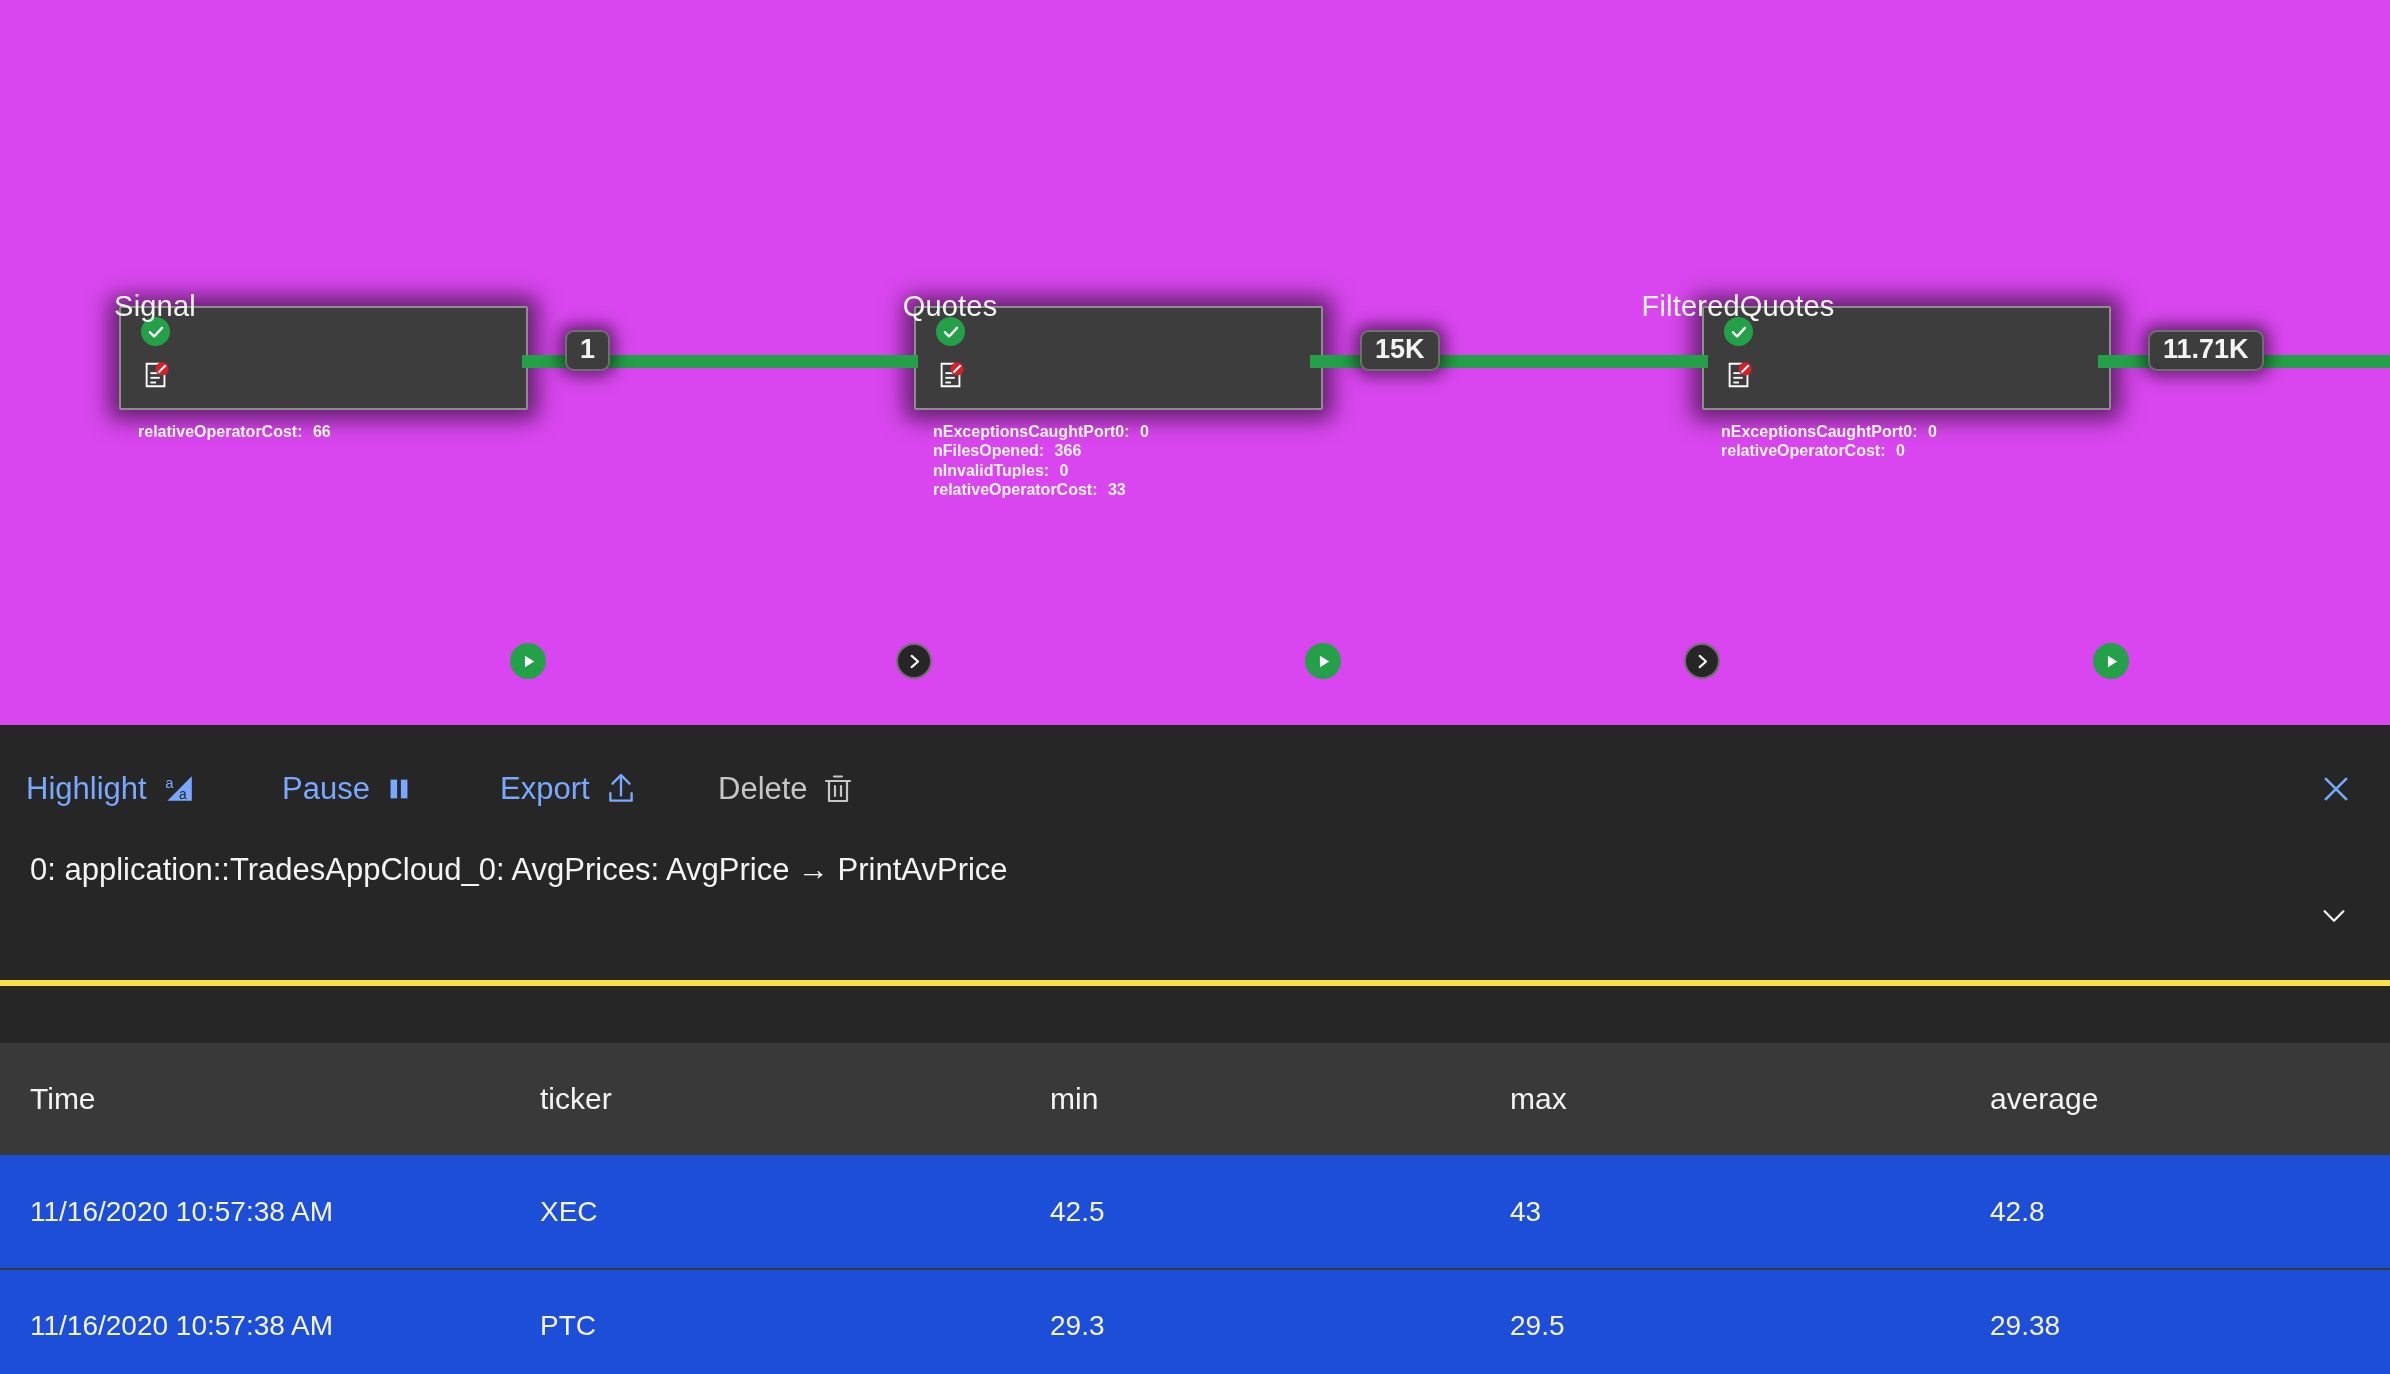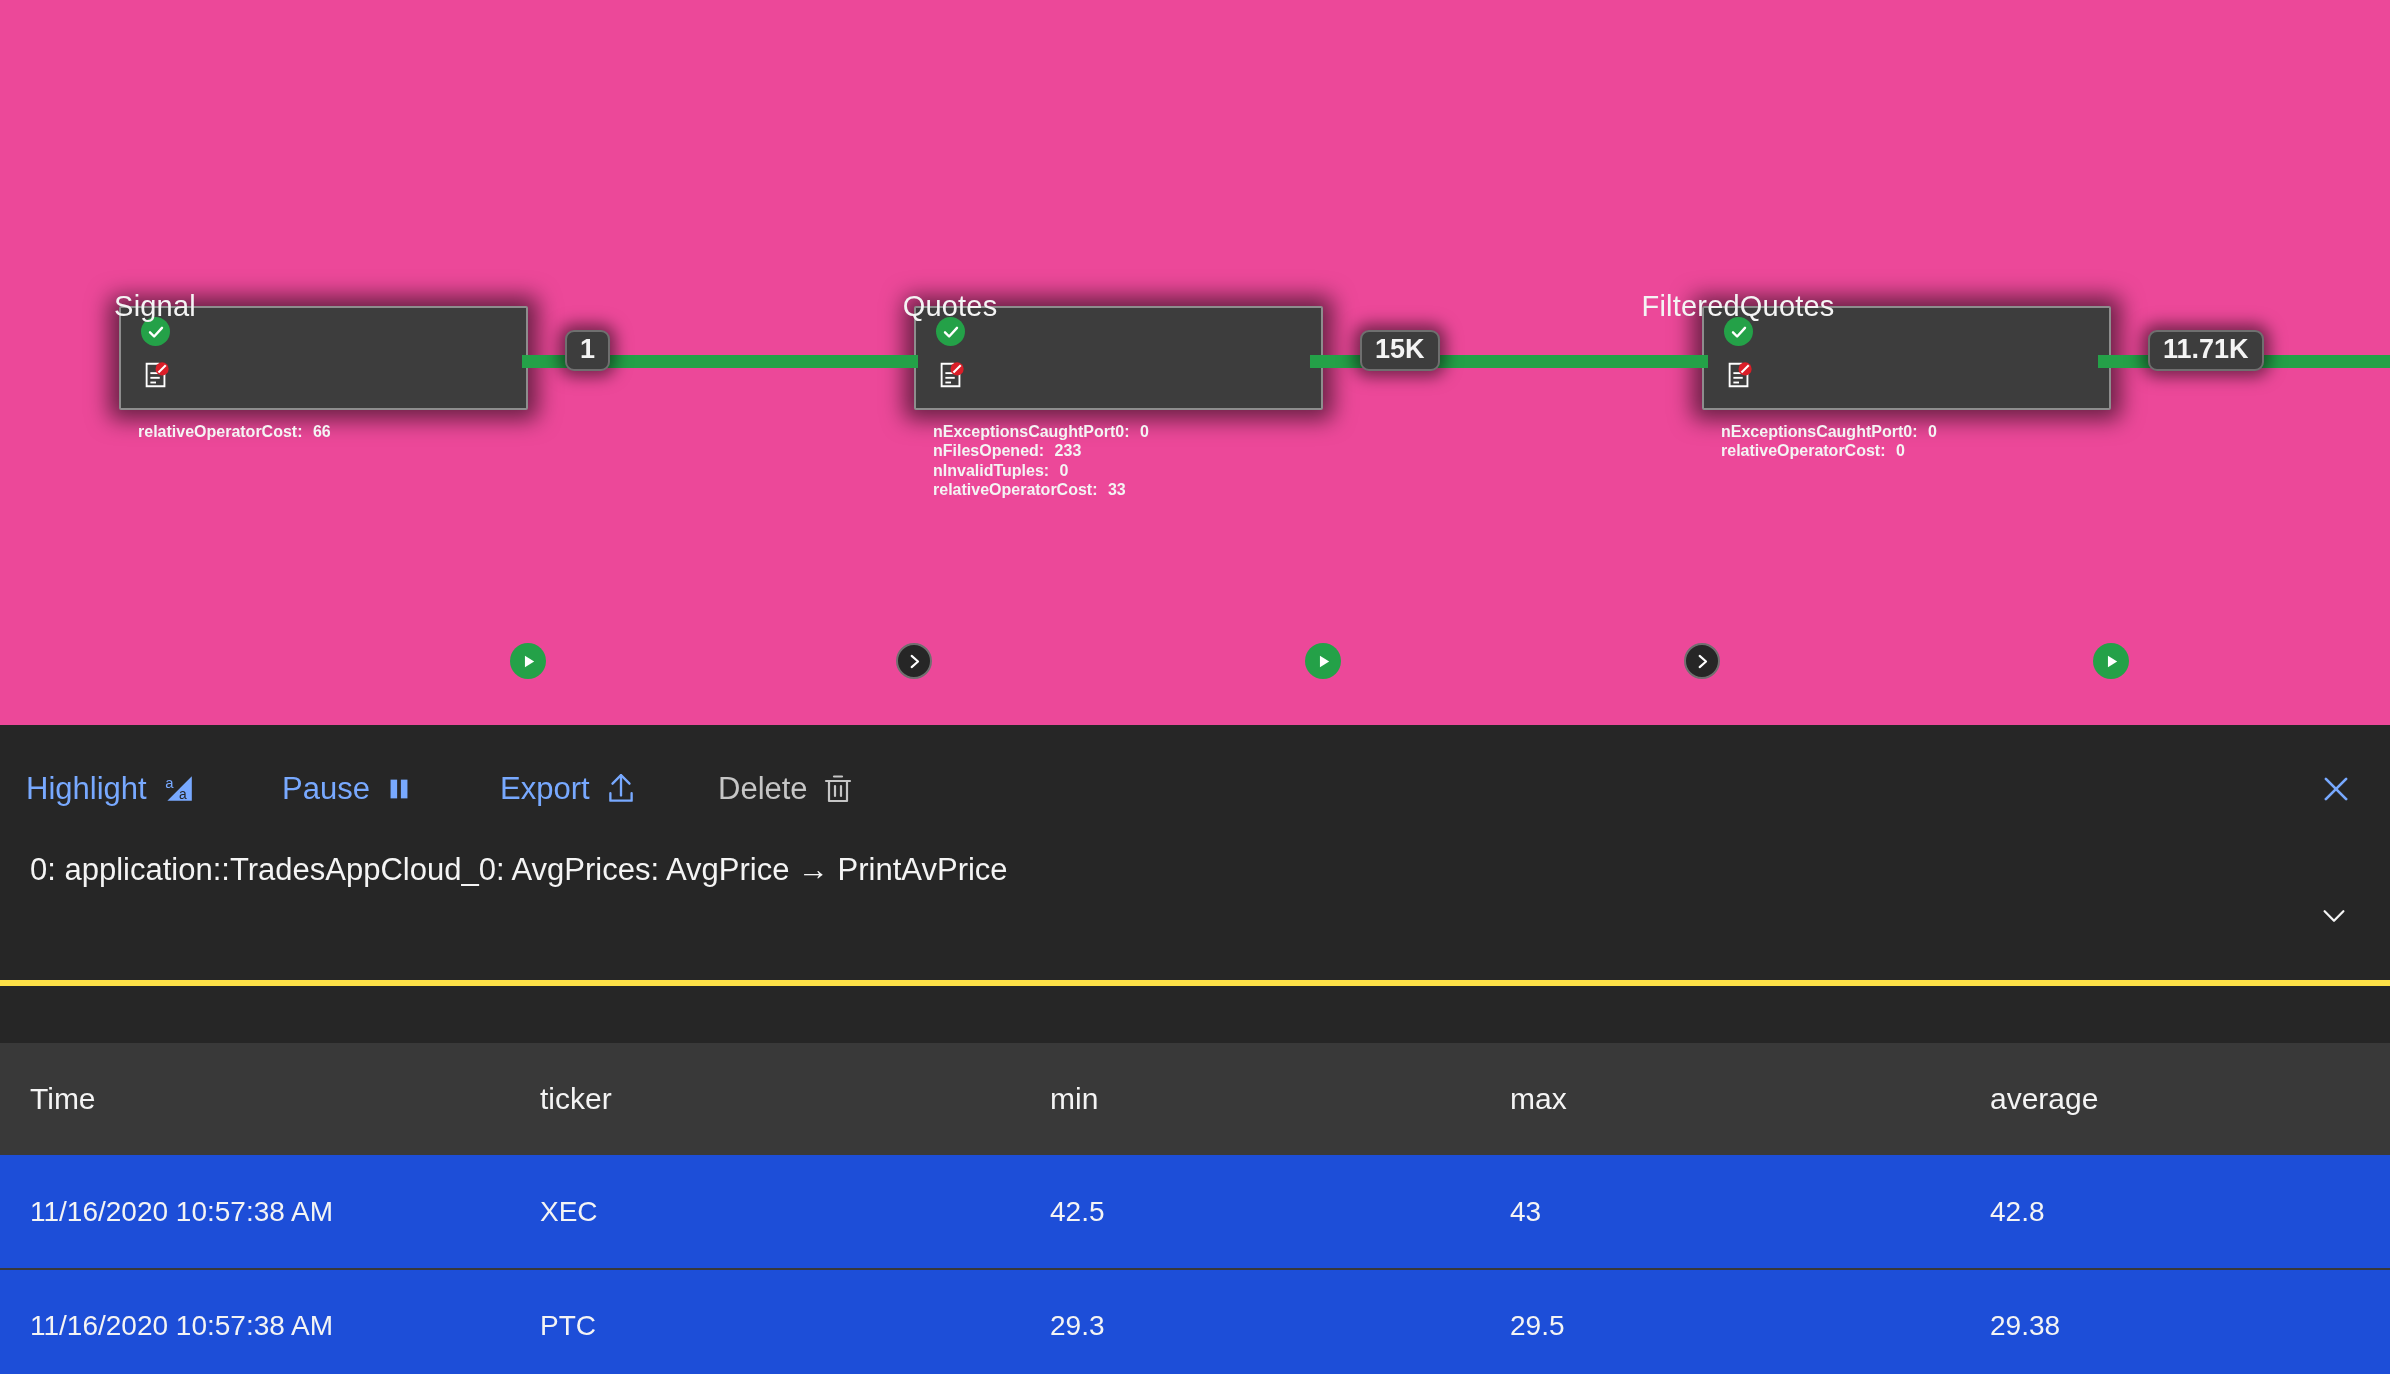--- a/index.html
+++ b/index.html
@@ -6,21 +6,21 @@
   html, body {
     width:2390px; height:1374px;
     background:#161616;
     font-family:"Liberation Sans", sans-serif;
     overflow:hidden;
   }
 
   
   .graph-panel{
     position:absolute; left:0; top:0; width:2390px; height:836px;
-    background:#ec4899; overflow:hidden;
+    background:#d946ef; overflow:hidden;
   }
 
   .node-group{ position:absolute; }
 
   .node-box{
     position:absolute; left:0; top:0;
     width:409px; height:104px;
     background:#3d3d3d;
     border:2px solid #8d8d8d;
     border-radius:2px;
@@ -241,21 +241,21 @@
       </svg>
     </div>
 
     <div class="metrics">
       <div>
         <span>nExceptionsCaughtPort0:</span>
         <span class="mval">0</span>
       </div>
       <div>
         <span>nFilesOpened:</span>
-        <span class="mval">233</span>
+        <span class="mval">366</span>
       </div>
       <div>
         <span>nInvalidTuples:</span>
         <span class="mval">0</span>
       </div>
       <div>
         <span>relativeOperatorCost:</span>
         <span class="mval">33</span>
       </div>
     </div>

